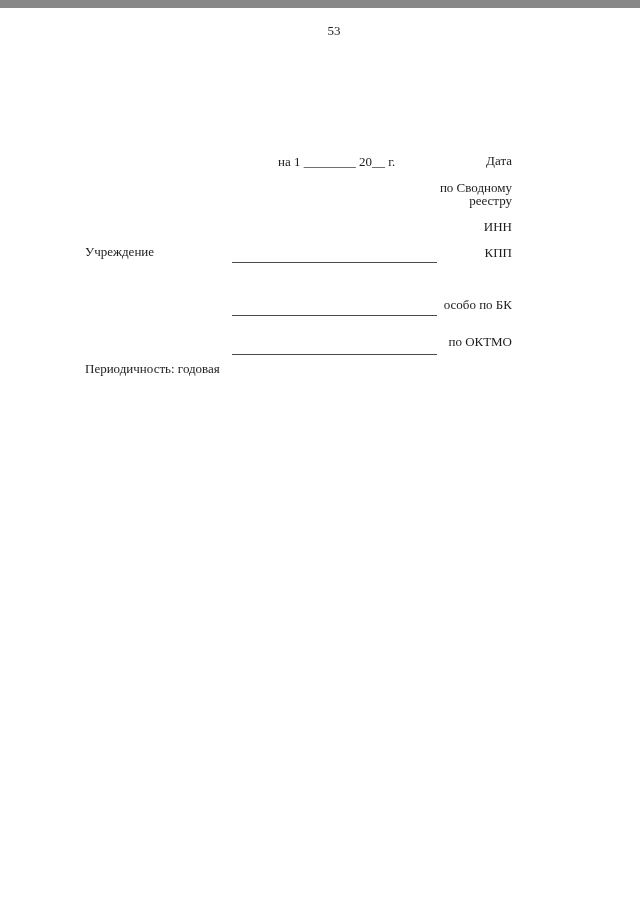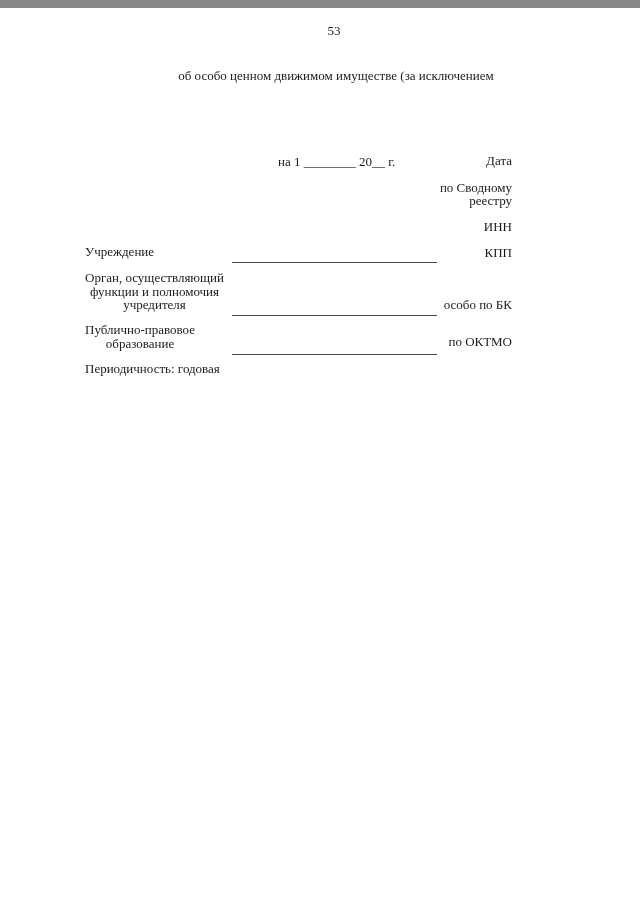--- a/index.html
+++ b/index.html
@@ -88,43 +88,33 @@
   .rh8 { height: 24px; }
 </style>
 </head>
 <body>
 
 <div class="page">
 
   <div class="page-number">53</div>
 
   <div class="title-block">
-    <span class="tline">об особо ценном движимом имуществе (за исключением</span>
   </div>
 
   <div class="date-line">на 1 ________ 20__ г.</div>
 
   <div class="rlabel" style="top:146px">Дата</div>
   <div class="rlabel" style="top:173px">по Сводному</div>
   <div class="rlabel" style="top:186px">реестру</div>
   <div class="rlabel" style="top:212px">ИНН</div>
   <div class="rlabel" style="top:238px">КПП</div>
   <div class="rlabel" style="top:290px">особо по БК</div>
   <div class="rlabel" style="top:327px">по ОКТМО</div>
 
   <div class="llabel" style="top:237px">Учреждение</div>
-  <div class="llabel" style="top:263px">
-    <div>Орган, осуществляющий</div>
-    <div>функции и полномочия</div>
-    <div>учредителя</div>
-  </div>
-  <div class="llabel" style="top:315px">
-    <div>Публично-правовое</div>
-    <div>образование</div>
-  </div>
   <div class="llabel" style="top:354px">Периодичность: годовая</div>
 
   <div class="fill-line" style="top:254px"></div>
   <div class="fill-line" style="top:307px"></div>
   <div class="fill-line" style="top:346px"></div>
 
 
 </div>
 
 </body></html>

